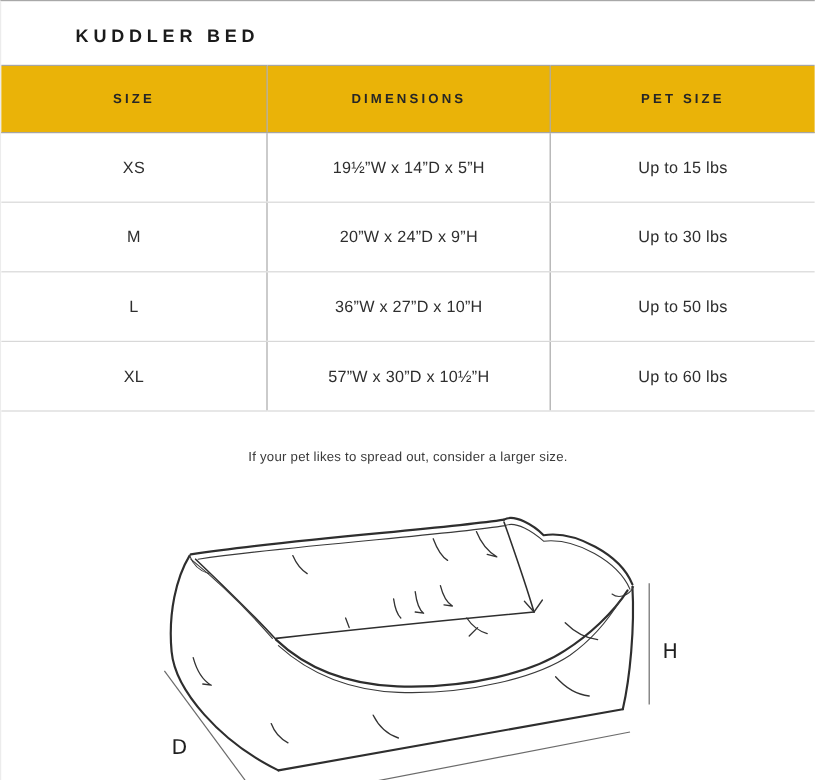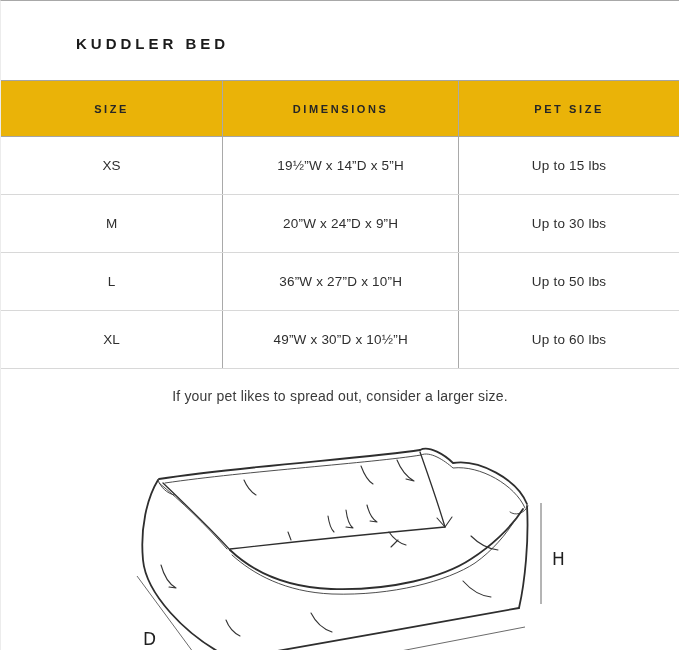--- a/index.html
+++ b/index.html
@@ -3,42 +3,42 @@
 <meta charset="utf-8">
 <style>
   html,body{margin:0;padding:0;background:#ffffff;}
   body{
     width:679px;height:650px;box-sizing:border-box;overflow:hidden;
     font-family:"Liberation Sans", sans-serif;
     border-top:1px solid #a8a8a8;border-left:1px solid #ececec;
     color:#222;
   }
   .page-title{
-    margin:13px;padding:21px 0 15px 62px;
+    margin:0;padding:21px 0 15px 62px;
     font-size:15px;font-weight:700;letter-spacing:4px;color:#1b1b1b;
   }
   table.size-table{width:100%;border-collapse:collapse;table-layout:fixed;}
   table.size-table col.c1{width:32.7%;}
   table.size-table col.c2{width:34.8%;}
   table.size-table col.c3{width:32.5%;}
   table.size-table th{
     background:#eab308;height:53px;
     font-size:11px;font-weight:700;letter-spacing:2.6px;color:#262626;
     border-top:1px solid #a5a5a5;border-bottom:1px solid #a5a5a5;
     text-align:center;
   }
   table.size-table th + th, table.size-table td + td{border-left:1px solid #a9a9a9;}
   table.size-table td{
     height:55px;text-align:center;vertical-align:middle;
     font-size:13.5px;color:#2e2e2e;letter-spacing:0.2px;
     border-bottom:1px solid #d8d8d8;background:#ffffff;margin-top:27px;
   }
   .sizing-note{
-    margin:0;padding:19px 0 0 0;text-align:center;
-    font-size:14px;color:#3a3a3a;letter-spacing:0.2px;
+    margin:13px;padding:19px 0 0 0;text-align:center;
+    font-size:11px;color:#3a3a3a;letter-spacing:0.2px;
   }
   .bed-diagram{width:679px;height:265px;margin-top:17px;}
   .bed-diagram svg{display:block;}
   .stroke-main{fill:none;stroke:#2e2e2e;stroke-width:1.8;stroke-linecap:round;stroke-linejoin:round;}
   .stroke-mid{fill:none;stroke:#2e2e2e;stroke-width:1.3;stroke-linecap:round;stroke-linejoin:round;}
   .stroke-thin{fill:none;stroke:#3a3a3a;stroke-width:0.9;stroke-linecap:round;}
   .stroke-wrinkle{fill:none;stroke:#333333;stroke-width:1.1;stroke-linecap:round;}
   .stroke-dim{fill:none;stroke:#6b6b6b;stroke-width:1;}
   .dim-label{font-family:"DejaVu Sans", sans-serif;font-size:17px;fill:#1f1f1f;}
 </style>
@@ -73,21 +73,21 @@
         <td>20”W x 24”D x 9”H</td>
         <td>Up to 30 lbs</td>
       </tr>
       <tr>
         <td>L</td>
         <td>36”W x 27”D x 10”H</td>
         <td>Up to 50 lbs</td>
       </tr>
       <tr>
         <td>XL</td>
-        <td>49”W x 30”D x 10½”H</td>
+        <td>57”W x 30”D x 10½”H</td>
         <td>Up to 60 lbs</td>
       </tr>
     </tbody>
   </table>
 
   <p class="sizing-note">If your pet likes to spread out, consider a larger size.</p>
 
   <div class="bed-diagram">
     <svg width="679" height="265" viewBox="0 385 679 265">
 

